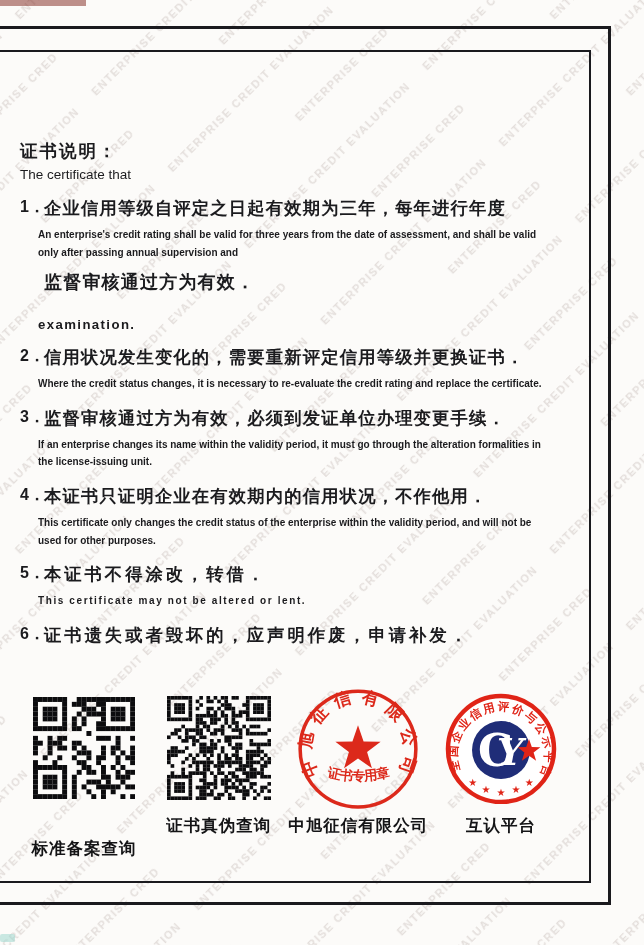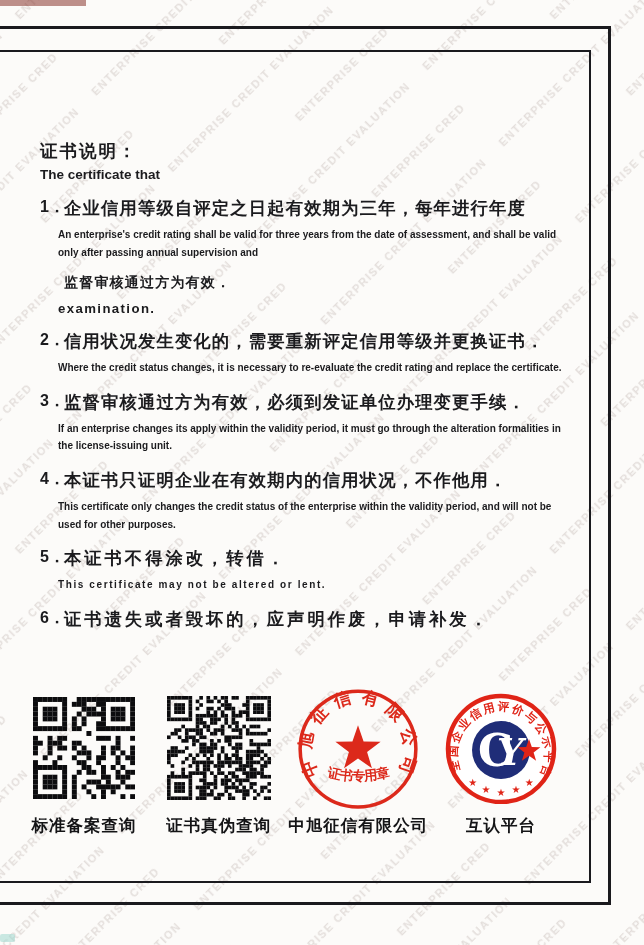--- a/index.html
+++ b/index.html
@@ -14,37 +14,37 @@
   }
   
   .wm-svg{position:absolute;left:0;top:0;z-index:0;}
   
   .edge-strip{position:absolute;left:0;top:0;width:86px;height:6px;background:#7d241c;opacity:.5;z-index:1;}
   .edge-smudge{position:absolute;left:0;bottom:3px;width:15px;height:8px;background:#9fd8cf;opacity:.55;border-radius:2px;z-index:1;}
   
   .frame-outer{position:absolute;top:26px;left:-14px;right:33px;bottom:40px;border:3px solid #1a1a1e;z-index:2;}
   .frame-inner{position:absolute;top:50px;left:-14px;right:53px;bottom:62px;border:2.5px solid #1a1a1e;z-index:2;}
   
-  .content{position:absolute;left:40px;top:139px;width:528px;z-index:3;color:#1b1b1e;}
+  .content{position:absolute;left:20px;top:139px;width:528px;z-index:3;color:#1b1b1e;}
   .h-zh{font-size:17.5px;font-weight:700;letter-spacing:2px;line-height:24px;}
-  .h-en{font-size:13.5px;font-weight:700;margin-top:3px;line-height:17px;}
+  .h-en{font-size:13.5px;font-weight:400;margin-top:3px;line-height:17px;}
   .item{position:relative;padding-left:18px;margin-top:13px;}
   .num{position:absolute;left:0;top:1px;font-size:16px;font-weight:600;}
   .zh{font-size:17.3px;font-weight:600;letter-spacing:1.2px;line-height:25px;margin-left:6px;}
   .zh.sp{letter-spacing:3px;}
   .en{font-size:10px;font-weight:700;line-height:17.6px;margin-top:5px;max-width:505px;}
   .en.sp{letter-spacing:1.6px;}
-  .zh2{font-size:14px;font-weight:600;letter-spacing:1.2px;line-height:25px;margin-left:6px;margin-top:9px;}
-  .en2{font-size:13.2px;font-weight:700;letter-spacing:1.4px;margin-top:6px;}
+  .zh2{font-size:18px;font-weight:600;letter-spacing:1.2px;line-height:25px;margin-left:6px;margin-top:9px;}
+  .en2{font-size:13.2px;font-weight:700;letter-spacing:1.4px;margin-top:22px;}
   
   .footer{position:absolute;left:33px;top:686px;width:524px;z-index:3;display:flex;justify-content:space-between;align-items:flex-start;}
   .cell{display:flex;flex-direction:column;align-items:center;}
   .imgbox{height:124px;display:flex;align-items:center;justify-content:center;}
   .caption{margin-top:5px;font-size:16.5px;font-weight:700;letter-spacing:1px;color:#141416;white-space:nowrap;}
-  .qr1-box{width:102px;}
+  .qr1-box{width:102px;gap:23px;}
   .qr2-box{width:106px;margin-left:14px;}
   svg{display:block;}
 </style>
 </head>
 <body>
 
 <div class="page">
 
   <svg class="wm-svg" width="644" height="945" aria-hidden="true">
     <defs>
@@ -76,21 +76,21 @@
 
     <div class="item">
       <span class="num">2．</span>
       <div class="zh">信用状况发生变化的，需要重新评定信用等级并更换证书．</div>
       <div class="en">Where the credit status changes, it is necessary to re-evaluate the credit rating and replace the certificate.</div>
     </div>
 
     <div class="item">
       <span class="num">3．</span>
       <div class="zh">监督审核通过方为有效，必须到发证单位办理变更手续．</div>
-      <div class="en">If an enterprise changes its apply within the validity period, it must go through the alteration formalities in the license-issuing unit.</div>
+      <div class="en">If an enterprise changes its name within the validity period, it must go through the alteration formalities in the license-issuing unit.</div>
     </div>
 
     <div class="item">
       <span class="num">4．</span>
       <div class="zh">本证书只证明企业在有效期内的信用状况，不作他用．</div>
       <div class="en">This certificate only changes the credit status of the enterprise within the validity period, and will not be used for other purposes.</div>
     </div>
 
     <div class="item">
       <span class="num">5．</span>

